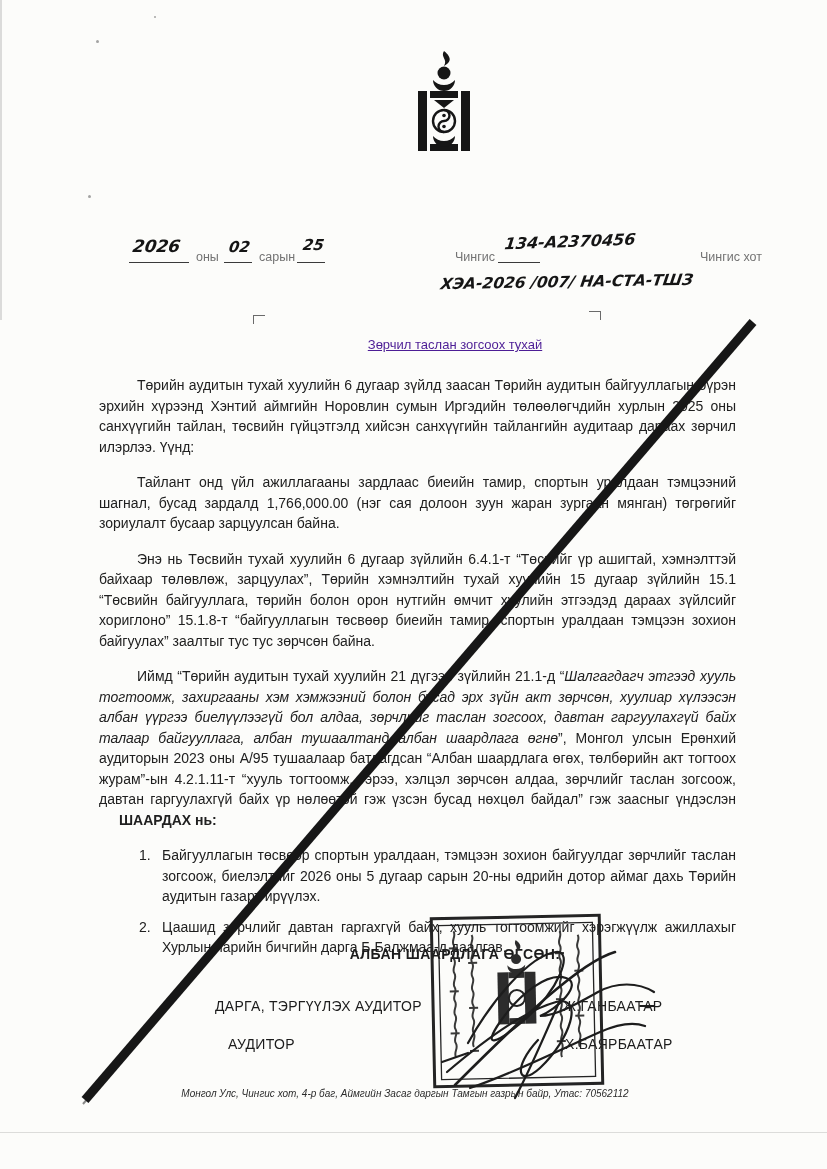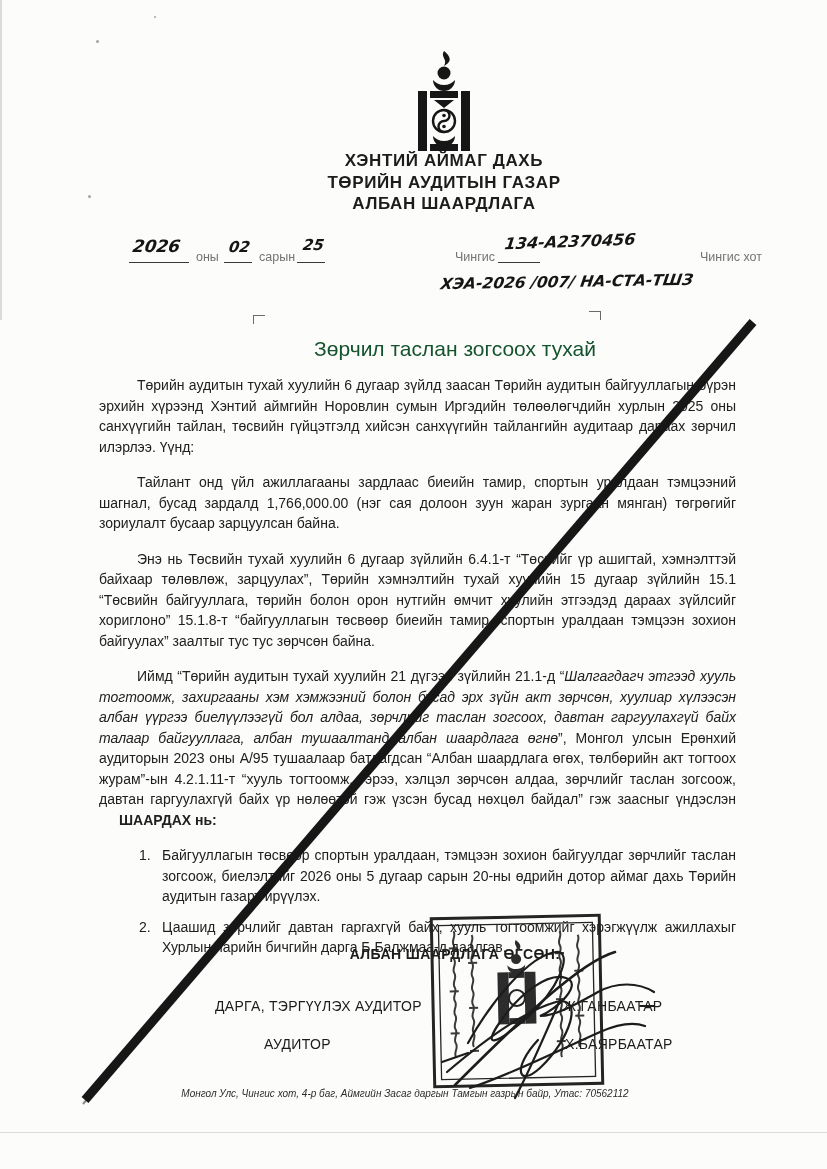--- a/index.html
+++ b/index.html
@@ -11,21 +11,21 @@
   .abs{position:absolute;}
   
   .org-block{top:150px;left:64px;width:760px;text-align:center;
     font-weight:bold;font-size:17px;line-height:21.5px;letter-spacing:.6px;}
   
   .lbl{font-size:12.5px;color:#737373;}
   .hand{font-family:"DejaVu Sans",sans-serif;font-style:italic;font-weight:700;
     transform:skewX(-9deg);color:#151515;white-space:nowrap;}
   .u{background:#3a3a3a;height:1.4px;}
   
-  .subject{top:337px;left:85px;width:740px;text-align:center;font-size:21px;color:#14532d;}
+  .subject{top:337px;left:85px;width:740px;text-align:center;font-size:13px;color:#4c1d95;text-decoration:underline;}
   
   .body{top:375px;left:99px;width:637px;font-size:14px;line-height:20.5px;
     text-align:justify;color:#202020;}
   .body p{margin:0 0 15px 0;text-indent:38px;}
   .q{font-style:italic;}
   .demand{font-weight:bold;font-style:normal;margin-left:20px;}
   .item{display:flex;margin:3px 0 10px 40px;}
   .item .no{width:23px;flex:none;}
   .item .txt{flex:1;text-align:justify;}
   
@@ -72,25 +72,20 @@
       </g>
       <g fill="none" stroke="#161616" stroke-width="2.4">
         <circle cx="29" cy="71" r="11"></circle>
         <path d="M29 60 a5.5 5.5 0 0 1 0 11 a5.5 5.5 0 0 0 0 11"></path>
       </g>
       <circle cx="29" cy="65.5" r="1.8" fill="#161616"></circle>
       <circle cx="29" cy="76.5" r="1.8" fill="#161616"></circle>
     </svg>
   </div>
 
-  <div class="abs org-block">
-    <div>ХЭНТИЙ АЙМАГ ДАХЬ</div>
-    <div>ТӨРИЙН АУДИТЫН ГАЗАР</div>
-    <div>АЛБАН ШААРДЛАГА</div>
-  </div>
 
   <span class="abs hand" style="left:133px;top:236px;font-size:17px;">2026</span>
   <div class="abs u" style="left:129px;top:262px;width:60px;"></div>
   <span class="abs lbl" style="left:196px;top:250px;">оны</span>
   <span class="abs hand" style="left:229px;top:238px;font-size:15px;">02</span>
   <div class="abs u" style="left:224px;top:262px;width:28px;"></div>
   <span class="abs lbl" style="left:259px;top:250px;">сарын</span>
   <span class="abs hand" style="left:303px;top:236px;font-size:15px;">25</span>
   <div class="abs u" style="left:297px;top:262px;width:28px;"></div>
 
@@ -116,21 +111,21 @@
     </div>
     <div class="item">
       <span class="no">2.</span>
       <span class="txt">Цаашид зөрчлийг давтан гаргахгүй байх, хууль тогтоомжийг хэрэгжүүлж ажиллахыг Хурлын нарийн бичгийн дарга Б.Балжмаа-д даалгав.</span>
     </div>
   </div>
 
   <div class="abs sig-heading">АЛБАН ШААРДЛАГА ӨГСӨН:</div>
   <span class="abs role" style="left:215px;top:998px;">ДАРГА, ТЭРГҮҮЛЭХ АУДИТОР</span>
   <span class="abs name" style="left:563px;top:998px;">Ж.ГАНБААТАР</span>
-  <span class="abs role" style="left:228px;top:1036px;margin-left:36px;">АУДИТОР</span>
+  <span class="abs role" style="left:228px;top:1036px;">АУДИТОР</span>
   <span class="abs name" style="left:565px;top:1036px;">Х.БАЯРБААТАР</span>
 
   <div class="abs stamp">
     <svg width="180" height="180" viewBox="0 0 180 180">
       <g transform="rotate(-1.2 90 90)" fill="none" stroke="#242424">
         <rect x="5" y="5" width="168" height="168" stroke-width="3"></rect>
         <rect x="12" y="12" width="154" height="154" stroke-width="1.3"></rect>
 
         <g stroke-width="2" opacity=".9">
           <path d="M27 18 c3 5 -3 9 0 14 c3 5 -3 9 0 14 c3 5 -3 9 0 14 c3 5 -3 9 0 14 c3 5 -3 9 0 14 c3 5 -3 9 0 14 c3 5 -3 9 0 14 c3 5 -3 9 0 14 c3 5 -3 9 0 14"></path>

